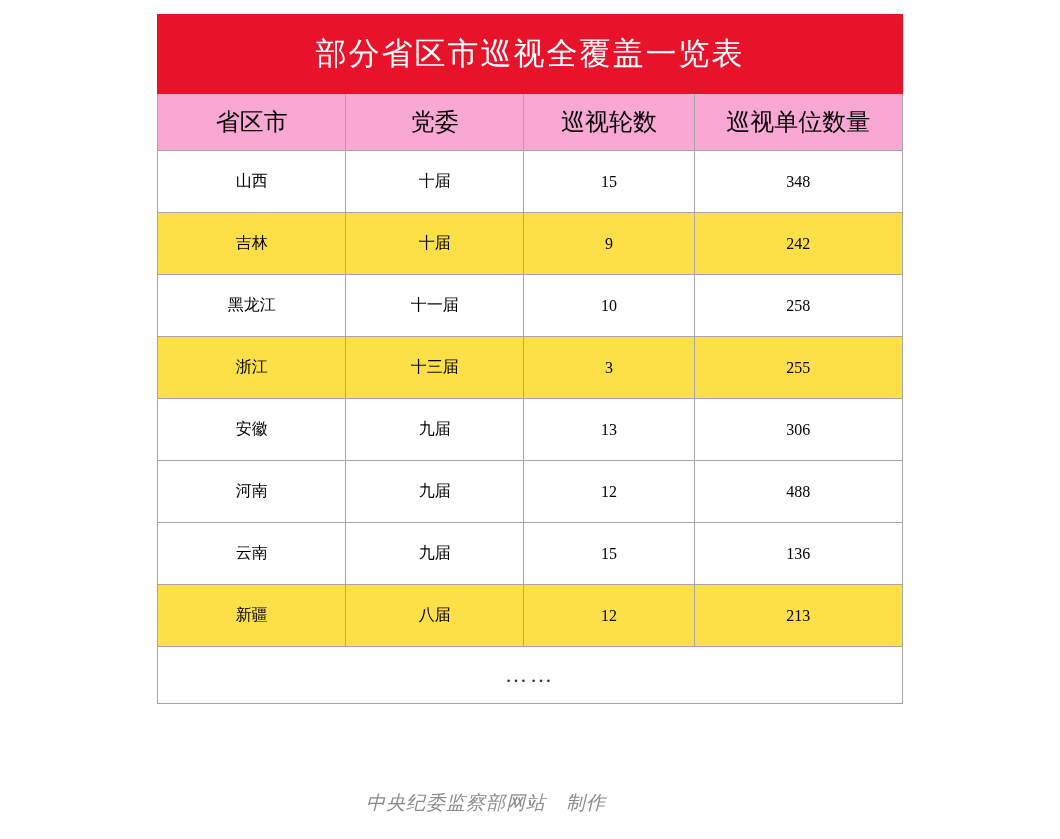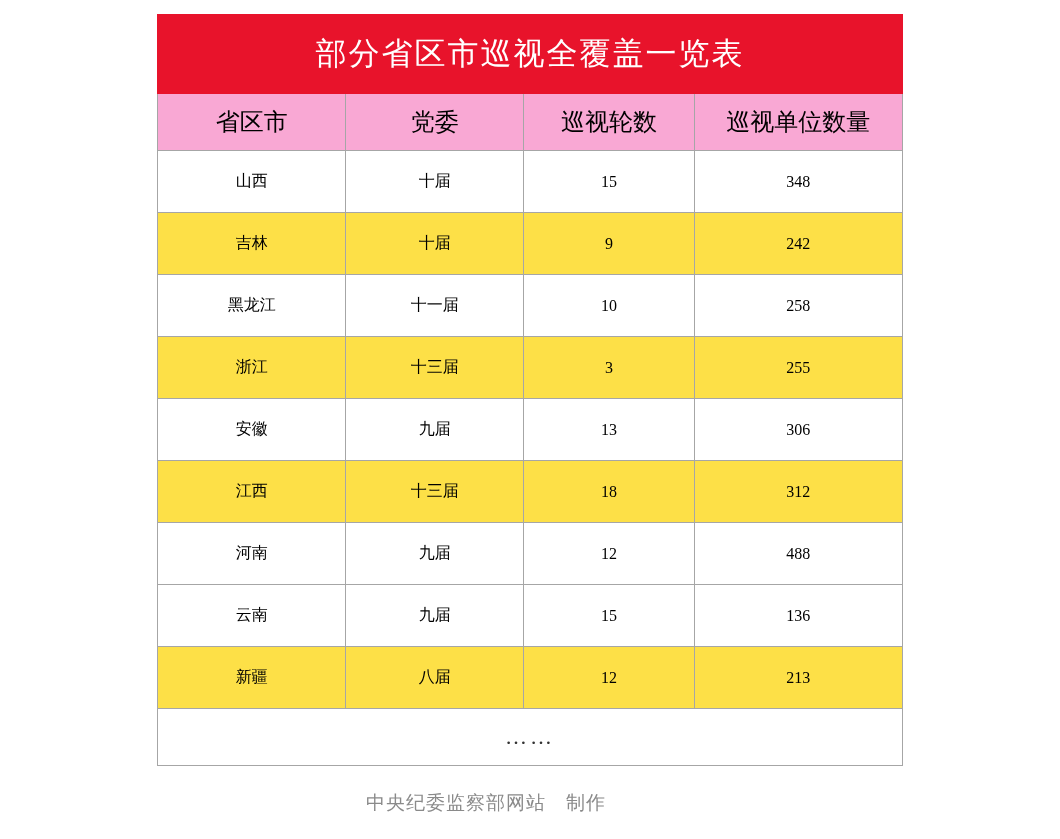--- a/index.html
+++ b/index.html
@@ -75,20 +75,21 @@
   .credit {
     position: absolute;
     left: 0;
     right: 0;
     top: 790px;
     text-align: center;
     font-size: 19px;
     color: #8a8a8a;
     font-family: "Liberation Serif", "DejaVu Serif", serif;
     letter-spacing: 1px;
+    font-style: italic;
   }
 </style>
 </head>
 <body>
 
 <div class="page">
 
   <div class="table-wrap">
     <table class="vis-table">
       <colgroup>
@@ -132,26 +133,20 @@
           <td>十三届</td>
           <td>3</td>
           <td>255</td>
         </tr>
         <tr class="body-row">
           <td>安徽</td>
           <td>九届</td>
           <td>13</td>
           <td>306</td>
         </tr>
-        <tr class="body-row alt">
-          <td>江西</td>
-          <td>十三届</td>
-          <td>18</td>
-          <td>312</td>
-        </tr>
         <tr class="body-row">
           <td>河南</td>
           <td>九届</td>
           <td>12</td>
           <td>488</td>
         </tr>
         <tr class="body-row">
           <td>云南</td>
           <td>九届</td>
           <td>15</td>

